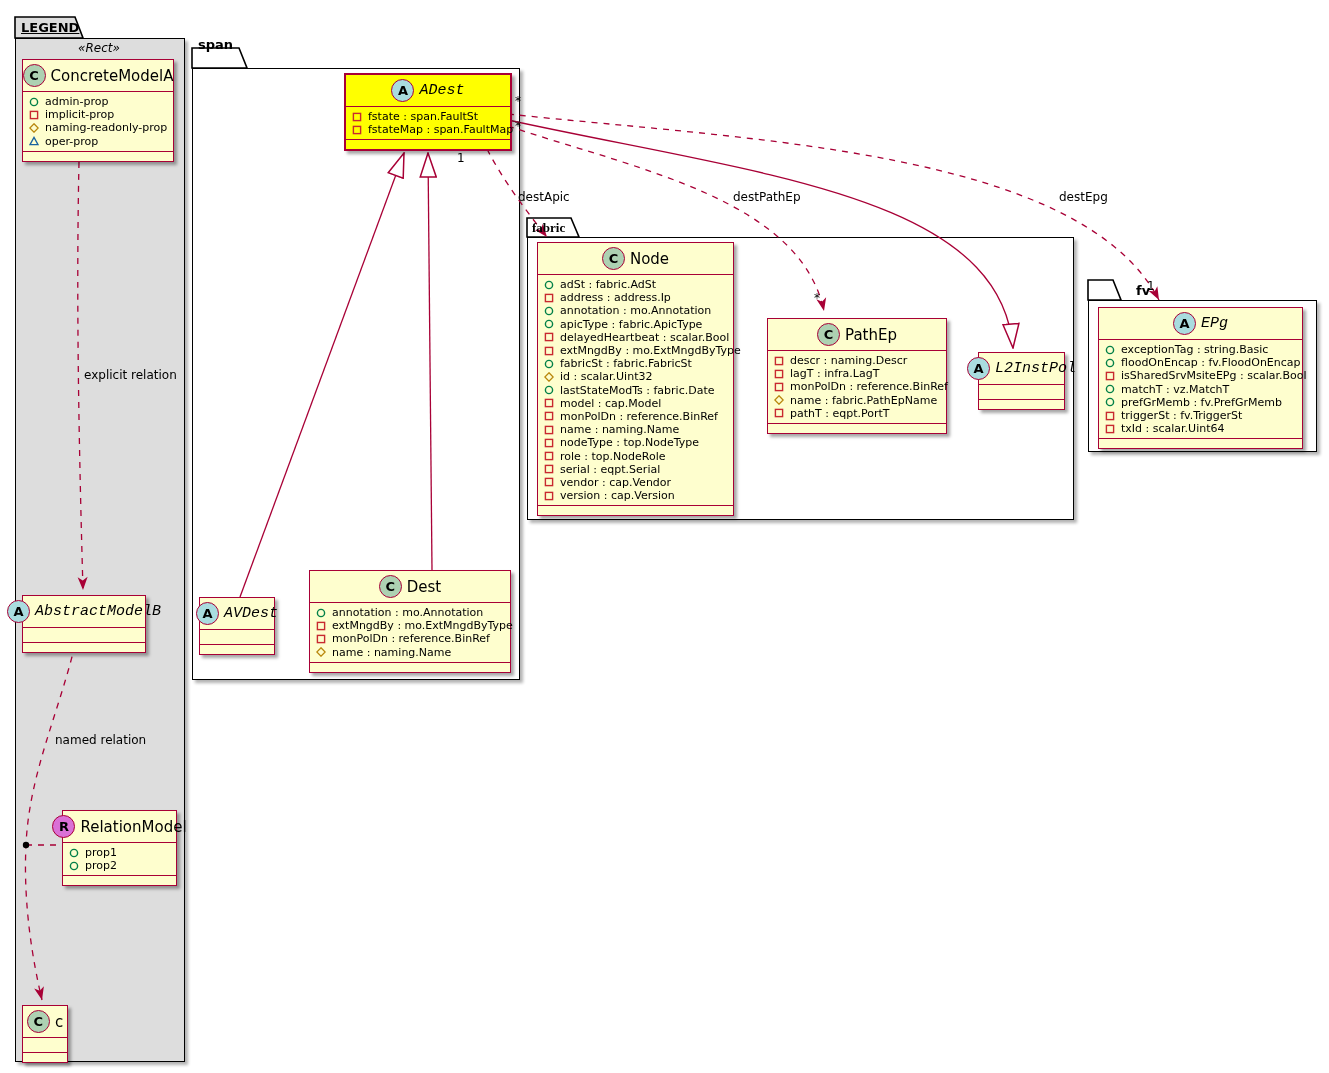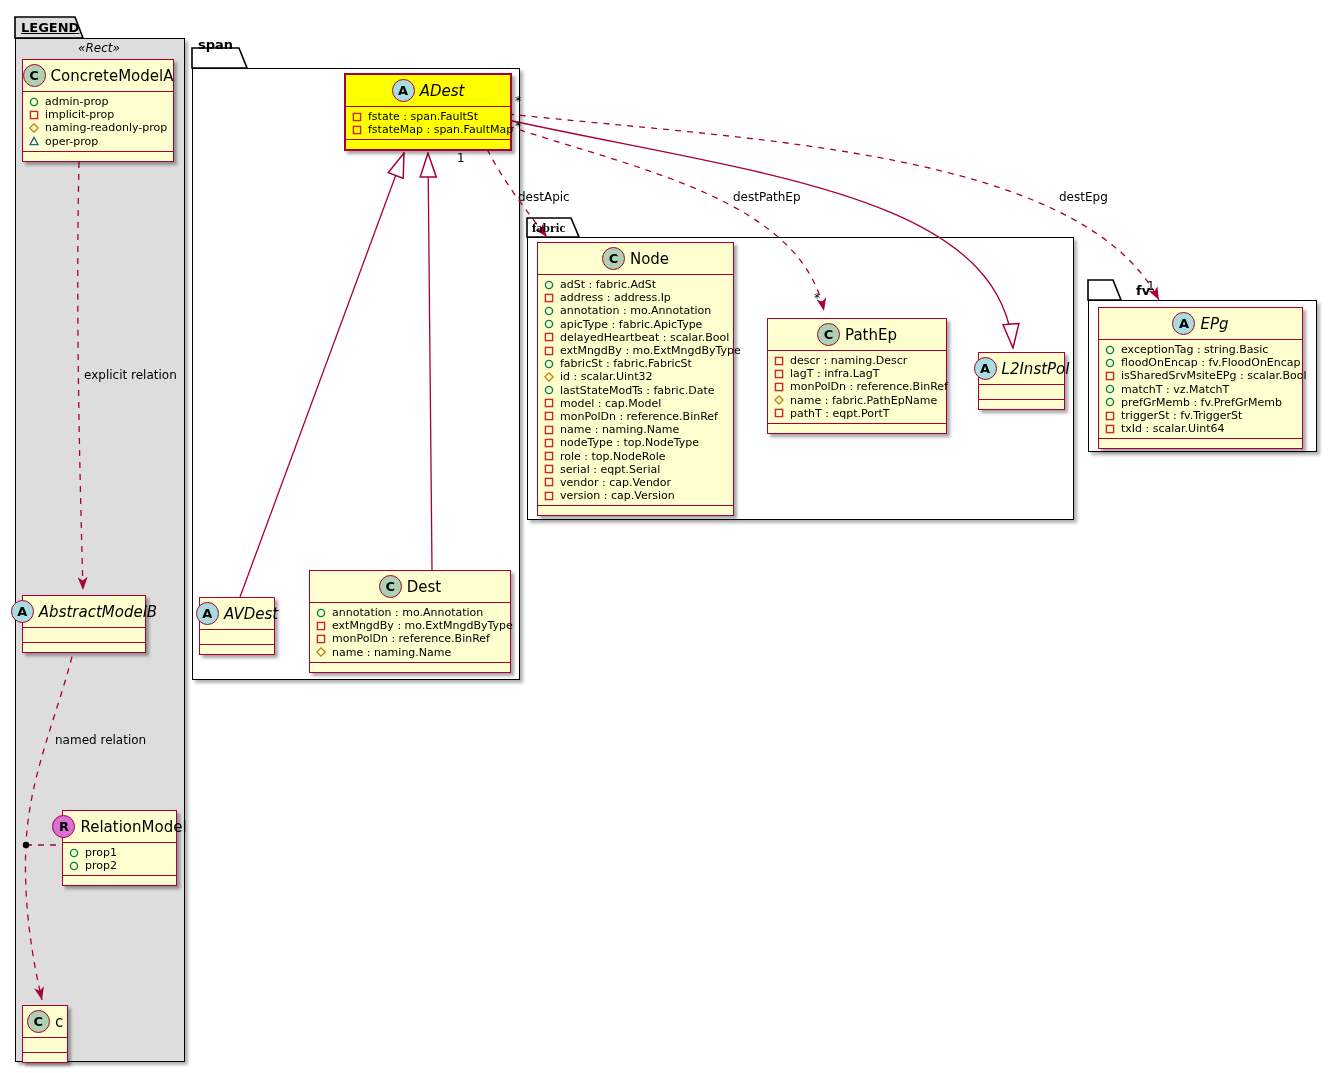--- a/index.html
+++ b/index.html
@@ -18,21 +18,21 @@
   
   .uml-class{position:absolute;z-index:3;background:#FEFECE;border:1.5px solid #A80036;
     box-shadow:3px 3px 3px rgba(0,0,0,.35);display:flex;flex-direction:column;}
   .uml-class.highlight{background:#FFFF00;border-width:2.5px;}
   .cls-header{display:flex;align-items:center;justify-content:center;gap:5px;
     padding:4px 5px;min-height:22px;}
   .spot{width:21px;height:21px;border-radius:50%;border:1px solid #A80036;flex:0 0 21px;
     display:flex;align-items:center;justify-content:center;
     font-weight:bold;font-size:13px;font-style:normal;}
   .cls-name{font-size:15px;}
-  .cls-name.italic{font-style:italic;}
+  .cls-name.italic{font-style:italic;font-family:Liberation Mono, monospace;}
   .cls-attrs{border-top:1.4px solid #A80036;padding:3px 6px 3px 6px;min-height:8px;flex:1;}
   .cls-methods{border-top:1.4px solid #A80036;min-height:9px;}
   .attr-row{display:flex;align-items:center;gap:6px;height:13.2px;white-space:nowrap;}
   .attr-row .vis{width:10px;height:10px;flex:0 0 10px;display:inline-flex;align-items:center;}
   .attr-text{font-size:11px;line-height:13px;}
 
   
   .lbl{position:absolute;z-index:3;font-size:12px;white-space:nowrap;}
   .lbl.italic{font-style:italic;}
   .lbl.center{text-align:center;}

